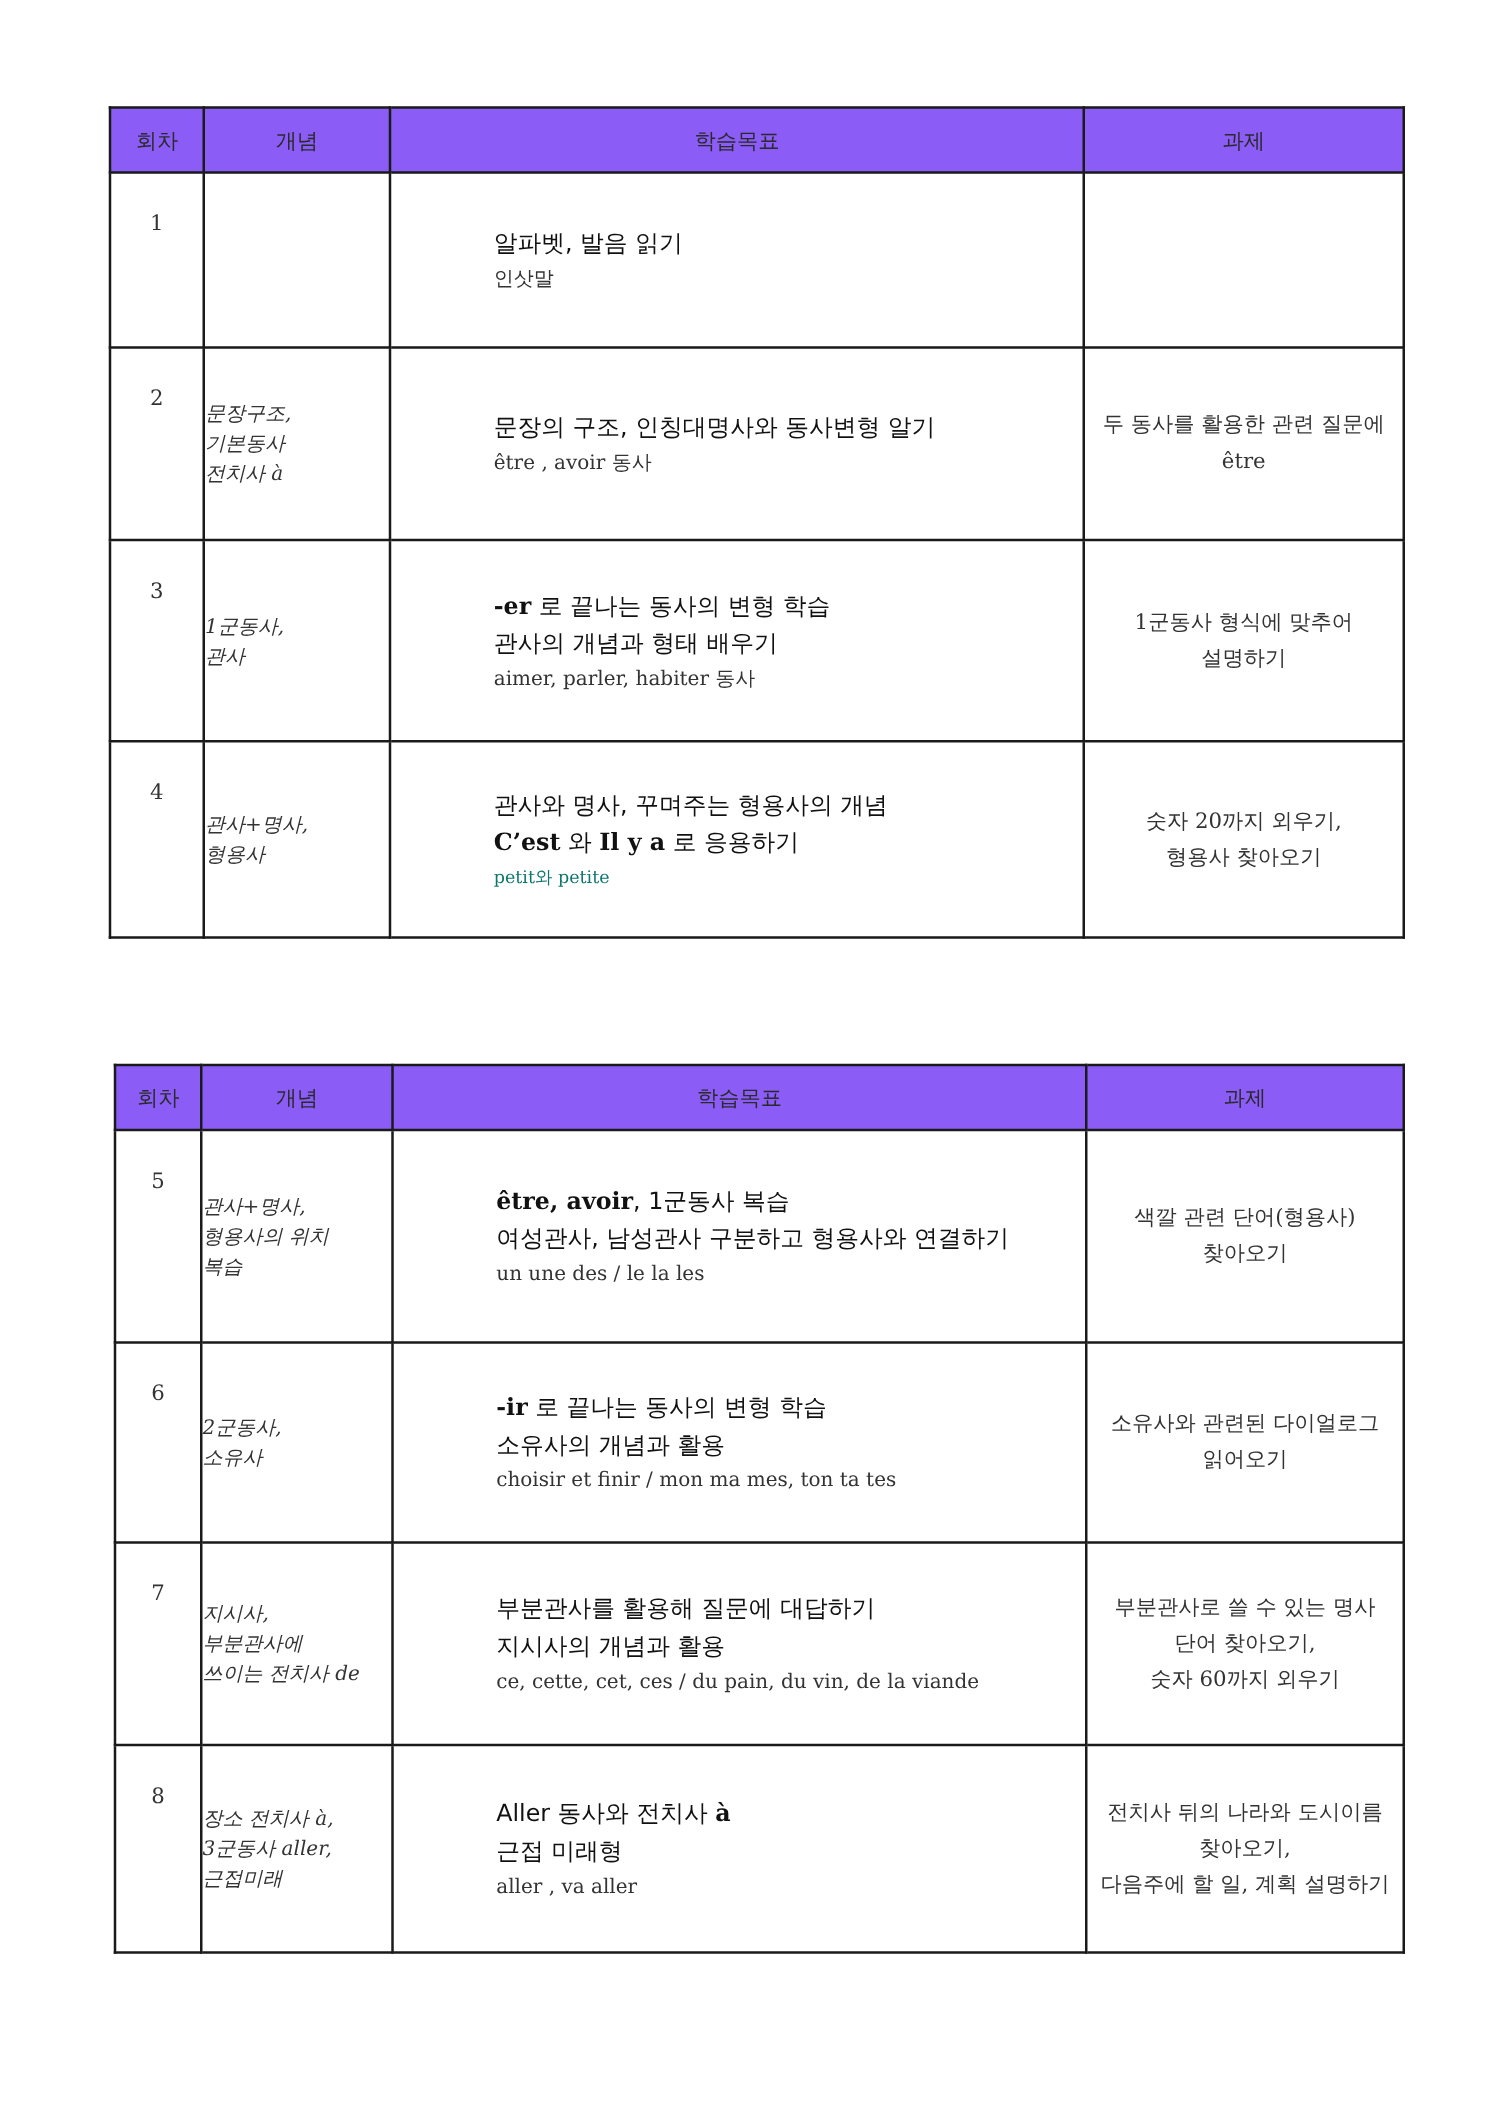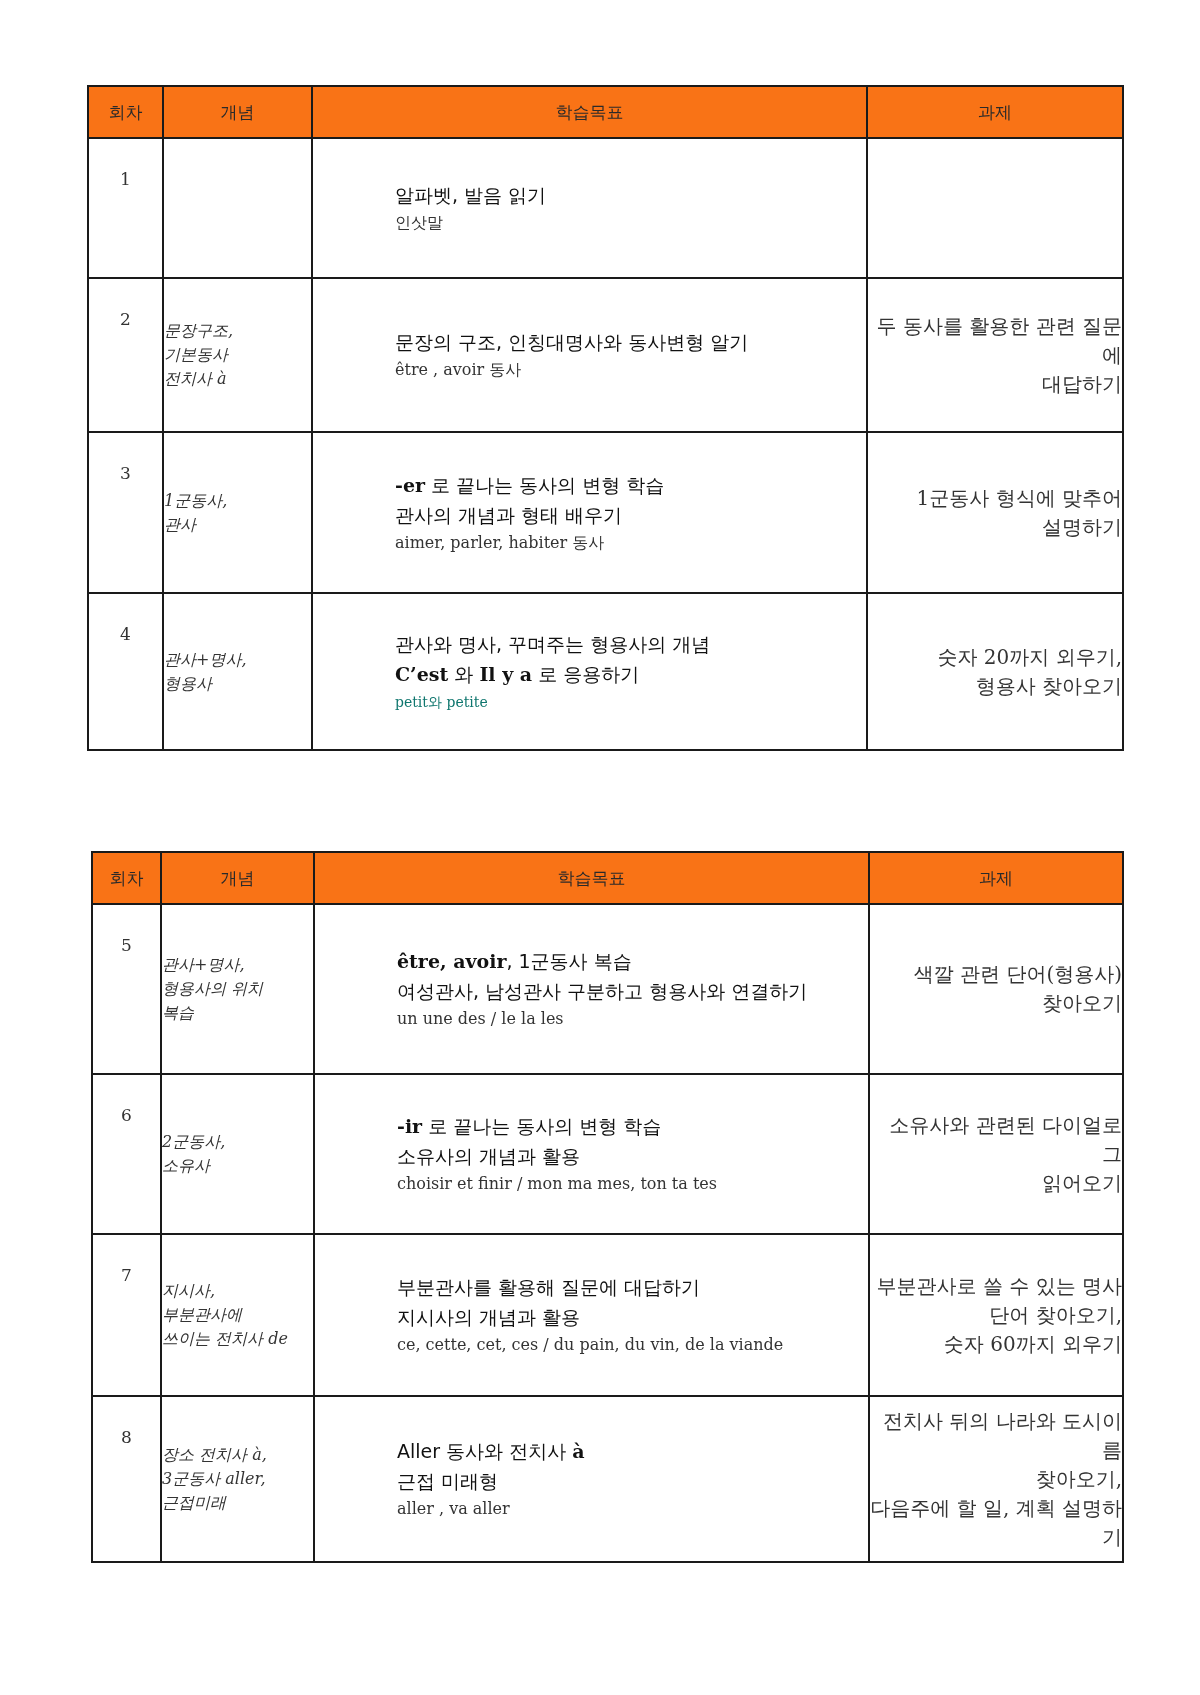--- a/index.html
+++ b/index.html
@@ -1,29 +1,29 @@
 <!DOCTYPE html>
 <html><head>
 <meta charset="utf-8">
 <style>
   html, body { margin: 0; padding: 0; background: #ffffff; }
   body { width: 1200px; height: 1695px; position: relative; overflow: hidden;
          font-family: "DejaVu Serif", "Liberation Serif", serif; color: #222; }
   table.sched { position: absolute; border-collapse: collapse; table-layout: fixed; }
   table.sched td, table.sched th { border: 2.5px solid #1a1a1a; padding: 0; }
-  table.sched th { background: #f97316; font-weight: normal; font-size: 17px; color: #2a2a2a; height: 50px; }
+  table.sched th { background: #8b5cf6; font-weight: normal; font-size: 17px; color: #2a2a2a; height: 50px; }
   td.num { text-align: center; vertical-align: top; font-size: 17px; padding-top: 30px !important; color: #333; }
   td.concept { text-align: left; vertical-align: middle; font-style: italic; font-size: 16px; line-height: 24px; color: #333; }
   td.concept .line { display: block; }
   td.goal { vertical-align: middle; padding-left: 82px !important; }
   td.goal .g-main { display: block; font-size: 19px; line-height: 30px; color: #111; font-family: "DejaVu Sans", "Liberation Sans", sans-serif; font-weight: 500; }
   td.goal .g-main b { font-family: "DejaVu Serif", "Liberation Serif", serif; font-weight: bold; }
   td.goal .g-sub { display: block; font-size: 16px; line-height: 26px; color: #333; }
   td.goal .g-small { display: block; font-size: 14px; line-height: 26px; color: #0f766e; }
-  td.task { text-align: right; vertical-align: middle; font-size: 20px; line-height: 29px; color: #333; }
+  td.task { text-align: center; vertical-align: middle; font-size: 17px; line-height: 29px; color: #333; }
   td.task .line { display: block; }
   #t1 { left: 87px; top: 85px; width: 1035px; }
   #t2 { left: 91px; top: 851px; width: 1031px; }
 </style>
 </head>
 <body>
 
 <table class="sched" id="t1">
   <colgroup>
     <col style="width:75px">
@@ -55,21 +55,21 @@
           <span class="line">문장구조,</span>
           <span class="line">기본동사</span>
           <span class="line">전치사 à</span>
         </td>
         <td class="goal">
           <span class="g-main"><span style="white-space: pre;">문장의 구조, 인칭대명사와 동사변형 알기</span></span>
           <span class="g-sub">être , avoir 동사</span>
         </td>
         <td class="task">
           <span class="line">두 동사를 활용한 관련 질문에</span>
-          <span class="line">대답하기</span>
+          <span class="line">être</span>
         </td>
       </tr>
       <tr style="height: 161px;">
         <td class="num">3</td>
         <td class="concept">
           <span class="line">1군동사,</span>
           <span class="line">관사</span>
         </td>
         <td class="goal">
           <span class="g-main"><b style="white-space: pre;">-er</b><span style="white-space: pre;"> 로 끝나는 동사의 변형 학습</span></span>

